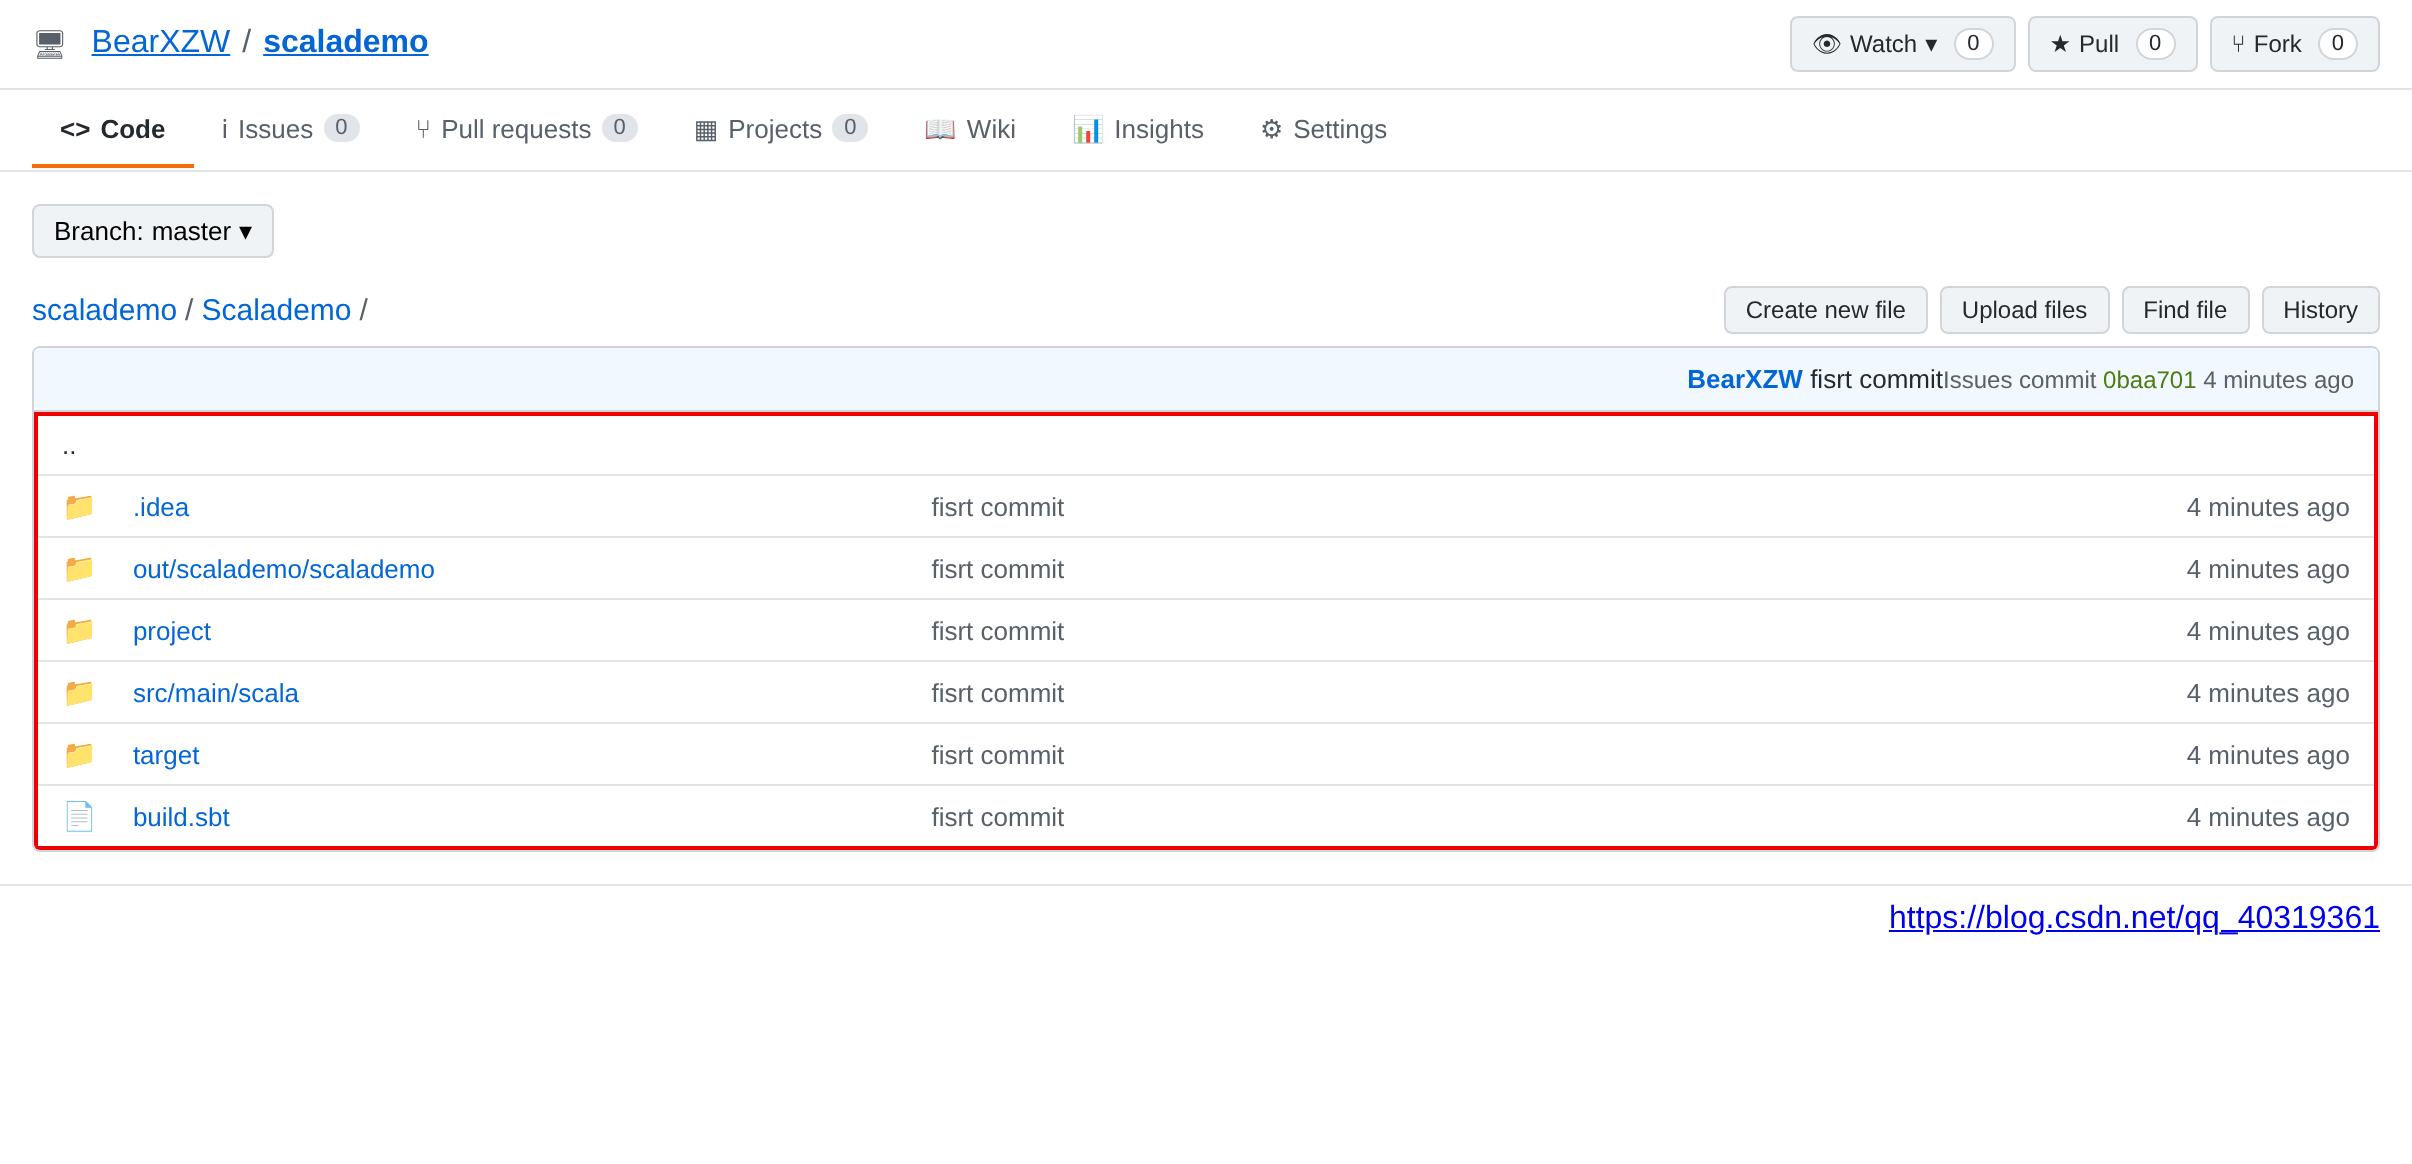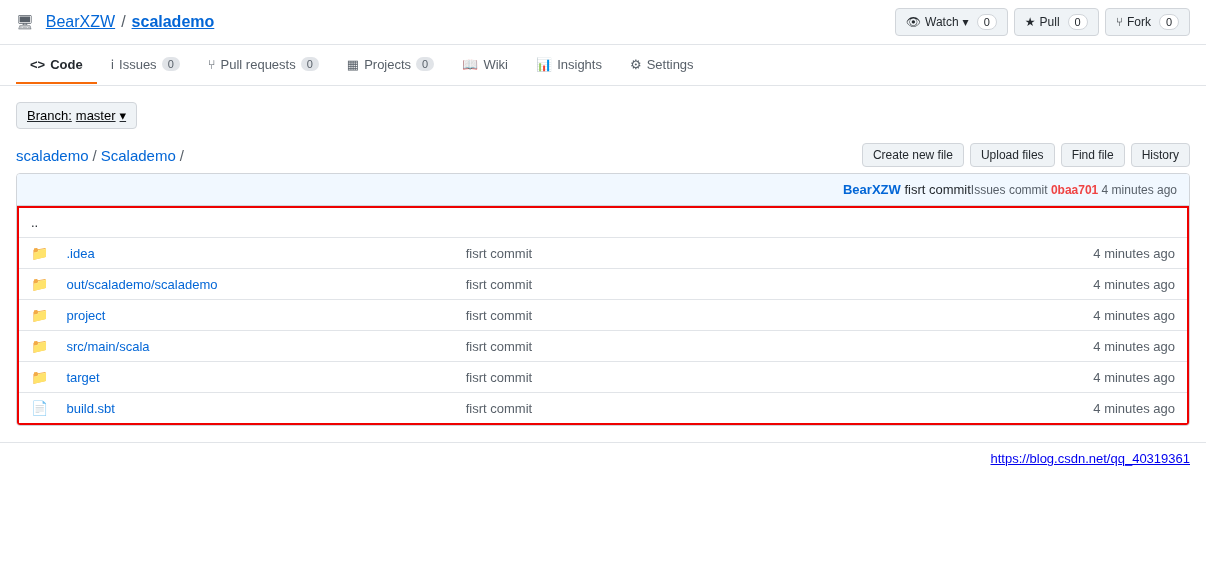--- a/index.html
+++ b/index.html
@@ -14,48 +14,48 @@
     .top-actions { margin-left: auto; display: flex; gap: 6px; align-items: center; }
     .action-btn { display: flex; align-items: center; gap: 4px; padding: 5px 10px; border: 1px solid #d1d5da; border-radius: 4px; background: #eff3f6; font-size: 12px; color: #24292e; cursor: pointer; }
     .count-badge { background: #fff; border: 1px solid #d1d5da; border-radius: 10px; padding: 1px 6px; font-size: 11px; color: #24292e; margin-left: 4px; }
 
     .nav-tabs { display: flex; align-items: center; padding: 0 16px; border-bottom: 1px solid #e1e4e8; gap: 0; }
     .nav-tab { display: flex; align-items: center; gap: 5px; padding: 10px 14px; font-size: 13px; color: #586069; cursor: pointer; border-bottom: 2px solid transparent; text-decoration: none; white-space: nowrap; }
     .nav-tab.active { color: #24292e; border-bottom: 2px solid #f66a0a; font-weight: 600; }
     .tab-badge { background: #e1e4e8; border-radius: 10px; padding: 1px 6px; font-size: 11px; color: #586069; }
 
     .content { padding: 16px; }
-    .branch-bar { display: flex; align-items: center; margin-bottom: 14px; text-decoration: underline; }
+    .branch-bar { display: flex; align-items: center; margin-bottom: 14px; }
     .branch-btn { padding: 5px 10px; border: 1px solid #d1d5da; border-radius: 4px; background: #eff3f6; font-size: 13px; cursor: pointer; display: flex; align-items: center; gap: 4px; }
 
     .file-header { display: flex; align-items: center; justify-content: space-between; margin-bottom: 6px; }
     .breadcrumb { display: flex; align-items: center; gap: 4px; font-size: 15px; }
     .breadcrumb a { color: #0366d6; text-decoration: none; }
     .breadcrumb span { color: #586069; }
     .file-actions { display: flex; gap: 6px; }
     .file-action-btn { padding: 4px 10px; border: 1px solid #d1d5da; border-radius: 4px; background: #eff3f6; font-size: 12px; color: #24292e; cursor: pointer; }
 
     .file-table { border: 1px solid #d1d5da; border-radius: 4px; overflow: hidden; width: 100%; }
     .commit-header { background: #f1f8ff; padding: 8px 12px; display: flex; align-items: center; justify-content: flex-end; font-size: 13px; border-bottom: 1px solid #d1d5da; }
     .commit-header-left { color: #24292e; }
     .commit-header-left a { color: #0366d6; text-decoration: none; font-weight: 600; }
     .commit-header-right { color: #586069; font-size: 12px; }
-    .commit-header-right a { color: #ef4444; text-decoration: none; font-weight: 700; }
+    .commit-header-right a { color: #4d7c0f; text-decoration: none; font-weight: 400; }
 
     .file-list-body { background: #fff; border: 2px solid #e00; }
     .file-row { display: flex; align-items: center; padding: 7px 12px; border-bottom: 1px solid #e1e4e8; font-size: 13px; }
     .file-row:last-child { border-bottom: none; }
     .file-col-name { flex: 0 0 38%; display: flex; align-items: center; gap: 8px; }
     .file-col-commit { flex: 0 0 34%; color: #586069; }
     .file-col-time { flex: 0 0 28%; color: #586069; text-align: right; }
     .file-icon { color: #6a737d; font-size: 14px; }
     .file-link { color: #0366d6; text-decoration: none; margin-left: 10px; }
     .dotdot { color: #24292e; }
 
-    .footer-bar { border-top: 1px solid #e1e4e8; padding: 8px 16px; text-align: right; font-size: 13px; color: #0366d6; }
+    .footer-bar { border-top: 1px solid #e1e4e8; padding: 8px 16px; text-align: right; font-size: 16px; color: #0366d6; }
   </style>
 </head>
 <body>
 
 <div class="top-bar">
   <span class="monitor-icon">🖥</span>
   <div class="repo-title">
     <a class="user" href="#">BearXZW</a>
     <span class="slash">/</span>
     <a class="name" href="#">scalademo</a>

